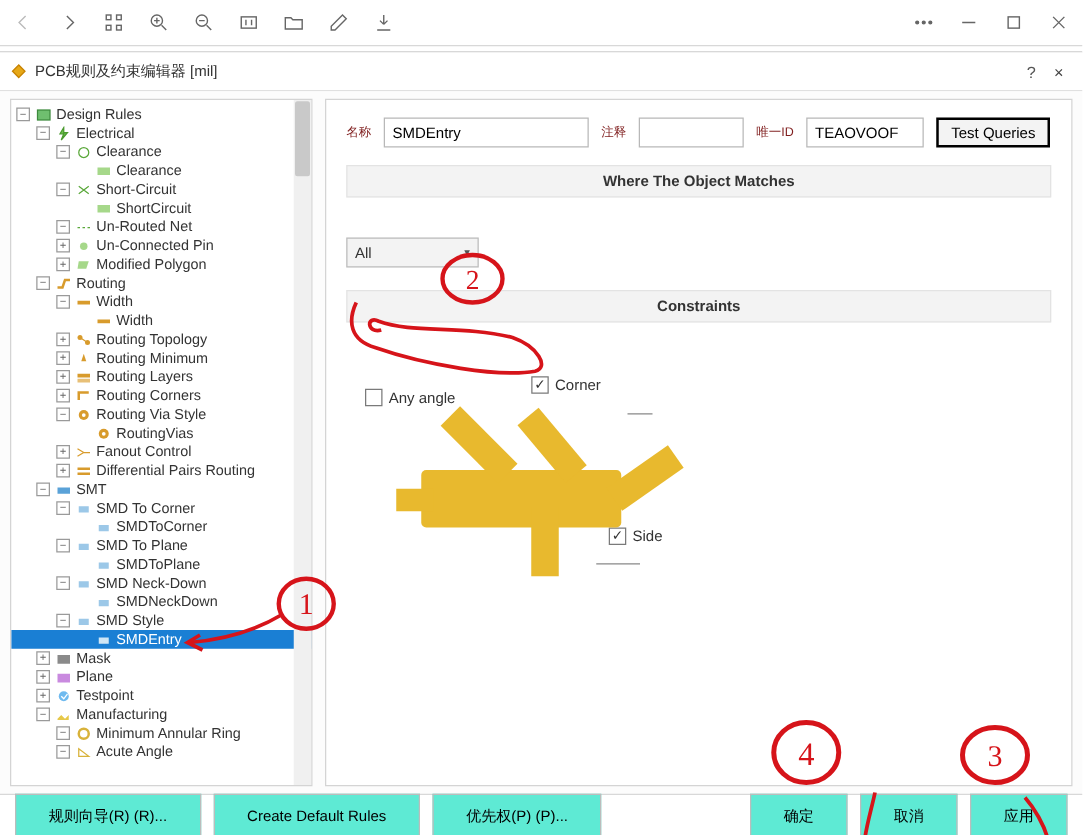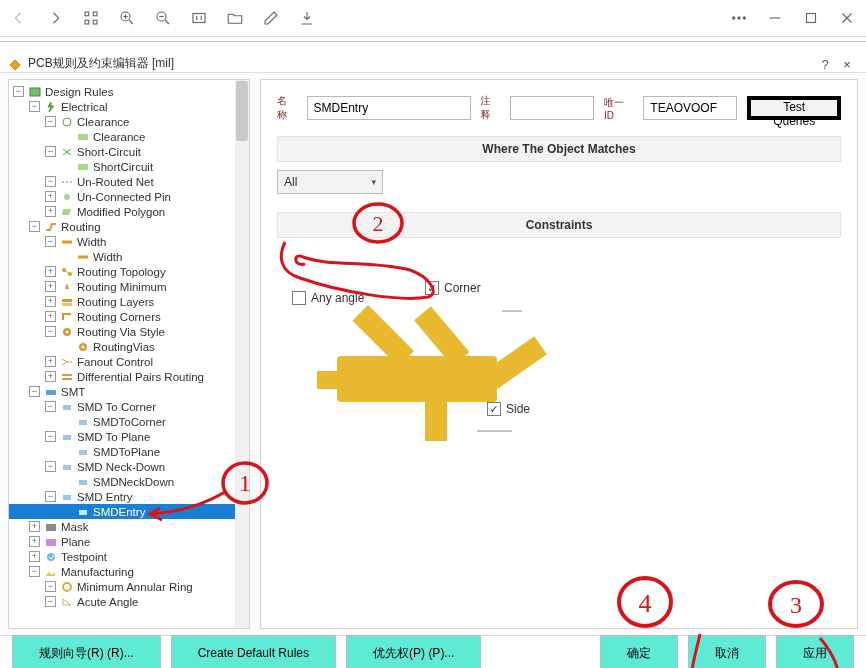--- a/index.html
+++ b/index.html
@@ -2,21 +2,21 @@
 <html><head>
 <meta charset="utf-8">
 <style>
   body{margin:0;font-family:"Microsoft YaHei",Tahoma,Arial,sans-serif;font-size:12px;background:#fff;color:#333;}
   .toolbar{height:36px;border-bottom:1px solid #d8d8d8;display:flex;align-items:center;padding:0 10px;gap:18px;}
   .toolbar .spacer{flex:1;}
   .tico{width:18px;height:18px;display:flex;align-items:center;justify-content:center;color:#555;}
   .tico svg{width:18px;height:18px;stroke:#666;fill:none;stroke-width:1.5;}
   .tico.dis svg{stroke:#bbb;}
   .window{position:relative;margin:4px 0 0 0;border-top:1px solid #ccc;display:flex;flex-direction:column;height:628px;}
-  .titlebar{height:30px;display:flex;align-items:flex-end;padding:0 8px;background:#fff;border-bottom:1px solid #e0e0e0;}
+  .titlebar{height:30px;display:flex;align-items:center;padding:0 8px;background:#fff;border-bottom:1px solid #e0e0e0;}
   .titlebar .logo{width:14px;height:14px;margin-right:6px;display:inline-block;}
   .titlebar .logo svg{width:14px;height:14px;}
   .titlebar .title{font-size:12px;color:#333;}
   .titlebar .sp{flex:1;}
   .titlebar .help{width:22px;text-align:center;color:#555;font-size:13px;}
   .titlebar .close{width:22px;text-align:center;color:#444;font-size:13px;}
   .content{flex:1;display:flex;gap:10px;padding:6px 8px;overflow:hidden;background:#fcfcfc;}
   .treewrap{width:240px;background:#fff;border:1px solid #d4d4d4;position:relative;overflow:hidden;}
   .treewrap .scroll{position:absolute;right:0;top:0;bottom:0;width:14px;background:#f0f0f0;}
   .treewrap .thumb{position:absolute;right:1px;top:1px;width:12px;height:60px;background:#c9c9c9;border-radius:2px;}
@@ -26,23 +26,23 @@
   .noTog{width:11px;display:inline-block;margin-right:4px;}
   .ic{width:14px;height:12px;display:inline-flex;align-items:center;justify-content:center;margin-right:3px;}
   .ic svg{width:14px;height:12px;}
   .lbl{font-size:11.5px;}
   .node.sel{background:#1a7fd4;color:#fff;}
   .node.sel .lbl{color:#fff;}
   .panel{flex:1;border:1px solid #d4d4d4;background:#fff;padding:14px 16px;display:flex;flex-direction:column;}
   .row1{display:flex;align-items:center;gap:10px;margin-bottom:14px;}
   .lab{color:#7f1d1d;font-size:10px;}
   .txt{height:22px;border:1px solid #b8b8b8;padding:0 6px;font-size:12px;}
-  .btn{height:24px;background:#f3f3f3;border:4px solid #000000;padding:0 10px;font-size:12px;}
+  .btn{height:24px;background:#f3f3f3;border:2px solid #000000;padding:0 10px;font-size:12px;}
   .section{font-weight:600;background:#f3f3f3;border:1px solid #e3e3e3;padding:5px 8px;margin-bottom:8px;text-align:center;}
-  .combo{display:inline-flex;align-items:center;border:1px solid #bcbcbc;background:#f3f3f3;height:22px;width:92px;padding:0 6px;justify-content:space-between;font-size:12px;margin-bottom:18px;}
+  .combo{display:inline-flex;align-items:center;border:1px solid #bcbcbc;background:#f3f3f3;height:22px;width:92px;padding:0 6px;justify-content:space-between;font-size:12px;margin-bottom:18px;margin-top:24px;}
   .combo .arrow{font-size:9px;color:#555;}
   .constraints{flex:1;position:relative;}
   .chk{display:inline-flex;align-items:center;gap:5px;font-size:12px;}
   .chk .box{width:12px;height:12px;border:1px solid #7a7a7a;display:inline-flex;align-items:center;justify-content:center;font-size:11px;line-height:1;background:#fff;}
   .smdfig{position:absolute;left:30px;top:25px;width:260px;height:180px;}
   .anno{position:absolute;pointer-events:none;}
   .anno svg{overflow:visible;}
   .footer{height:34px;border-top:1px solid #d8d8d8;display:flex;align-items:center;padding:0 12px;gap:10px;background:#fff;}
   .footer .fsp{flex:1;}
   .footer .fbtn{height:36px;min-width:64px;background:#5eead4;border:1px solid #bcbcbc;padding:0 26px;font-size:12px;}
@@ -390,21 +390,21 @@
             </span>
             <span class="lbl">SMDNeckDown</span>
           </div>
         <div class="node" style="padding-left:36px">
             <span class="toggle">−</span>
             <span class="ic">
               <svg>
                 <rect x="3" y="4" width="8" height="5" fill="#9cc8e8"></rect>
               </svg>
             </span>
-            <span class="lbl">SMD Entry</span>
+            <span class="lbl">SMD Style</span>
           </div>
         <div class="node sel" style="padding-left:52px">
             <span class="noTog"></span>
             <span class="ic">
               <svg>
                 <rect x="3" y="4" width="8" height="5" fill="#cfe6f5"></rect>
               </svg>
             </span>
             <span class="lbl">SMDEntry</span>
           </div>

